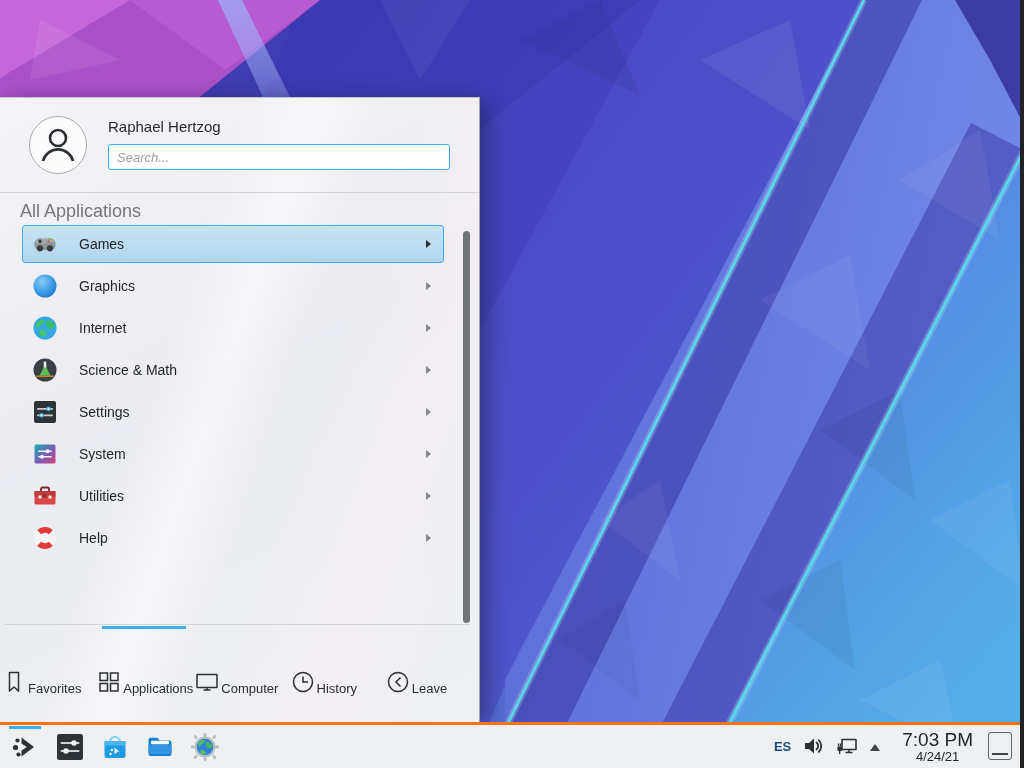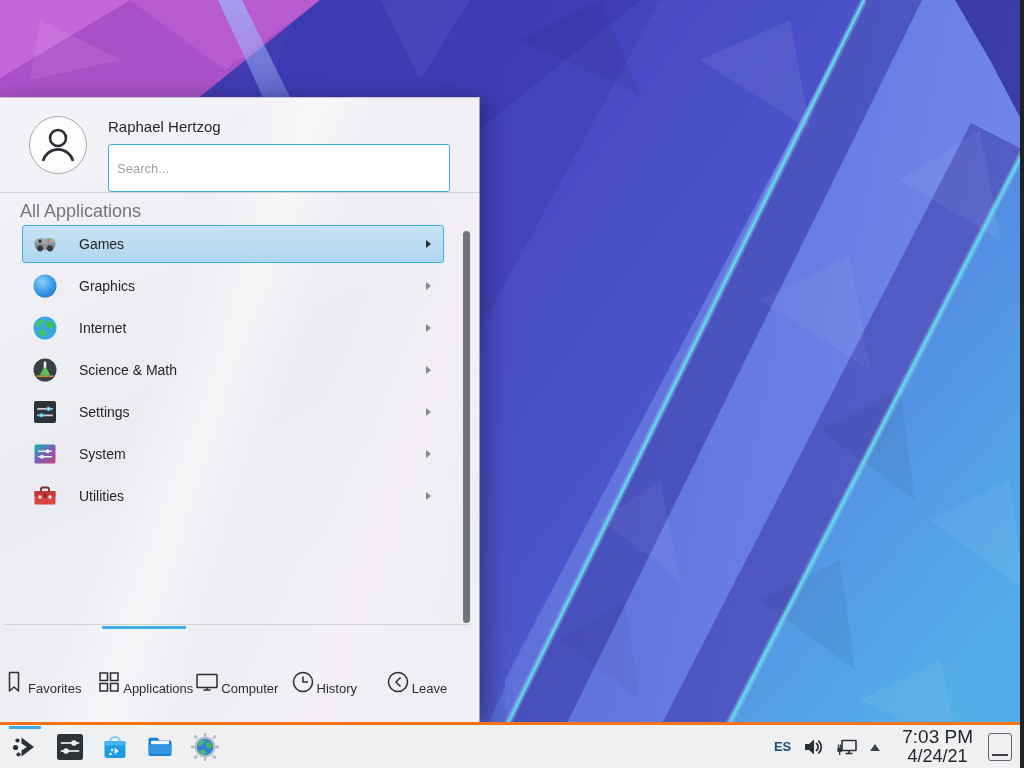--- a/index.html
+++ b/index.html
@@ -18,21 +18,21 @@
         transform:rotate(19deg);}
   .menu-sheen::after{content:'';position:absolute;left:300px;top:-90px;width:190px;height:950px;
         background:linear-gradient(90deg,rgba(255,240,250,0),rgba(255,240,250,.38),rgba(255,240,250,0));
         transform:rotate(19deg);}
 
   .avatar{position:absolute;left:28px;top:17px;width:60px;height:60px;}
   .avatar svg{width:60px;height:60px;display:block;}
   .user-name{position:absolute;left:108px;top:20px;font-size:15px;color:#26292c;}
   .search{position:absolute;left:108px;top:46px;width:324px;height:24px;border:1px solid #3daee9;
           border-radius:3px;background:#fff;font-family:"Liberation Sans",sans-serif;
-          font-size:13px;color:#232629;padding:11px 8px;outline:none;}
+          font-size:13px;color:#232629;padding:0 8px;outline:none;font-style:italic;}
   .search::placeholder{color:#9da1a5;}
 
   .header-divider{position:absolute;left:0;top:94px;width:100%;height:1px;background:#d2d4d8;}
   .section-label{position:absolute;left:20px;top:103px;font-size:18px;color:#73777a;}
 
   #category-list{position:absolute;left:22px;top:127px;width:422px;height:399px;overflow:hidden;
                  display:flex;flex-direction:column;gap:4px;}
   .cat-row{height:38px;min-height:38px;display:flex;align-items:center;
            border:1px solid transparent;border-radius:3px;padding:0 12px 0 9px;box-sizing:border-box;cursor:default;}
   .cat-row.selected{background:linear-gradient(180deg,#c8e3f5,#b0d6ee);border-color:#3daee9;}
@@ -61,21 +61,21 @@
   .launcher svg{width:32px;height:32px;display:block;}
   .launcher.active::before{content:'';position:absolute;top:-5px;left:0;width:100%;height:3px;background:#3daee9;}
 
   .tray{margin-left:auto;display:flex;align-items:center;gap:11px;padding-right:8px;}
   .kb-layout{font-size:13px;font-weight:bold;color:#1c4e79;}
   .tray-icon svg{display:block;}
   .expander{width:0;height:0;border-bottom:7px solid #3d4246;
             border-left:5.5px solid transparent;border-right:5.5px solid transparent;margin-top:2px;}
   .clock{text-align:center;line-height:1.04;color:#232629;margin-left:11px;}
   .clock .time{font-size:19px;}
-  .clock .date{font-size:18px;}
+  .clock .date{font-size:13px;}
   .show-desktop{width:24px;height:28px;border:1px solid #60646a;border-radius:3px;position:relative;
                 background:transparent;margin-left:4px;box-sizing:border-box;}
   .show-desktop::after{content:'';position:absolute;left:3px;right:3px;bottom:4px;height:2px;background:#3d4145;}
 </style>
 </head>
 <body>
 
 <div class="screen">
 
   <svg class="wallpaper" viewBox="0 0 1024 768" preserveAspectRatio="none">
@@ -245,20 +245,32 @@
               <rect x="2.5" y="8" width="21" height="13.5" rx="1.5" fill="#d84545"></rect>
               <rect x="2.5" y="8" width="21" height="5.5" fill="#c03a3a"></rect>
               <rect x="6.5" y="12.5" width="3" height="3" fill="#f3e9e9"></rect>
               <rect x="16.5" y="12.5" width="3" height="3" fill="#f3e9e9"></rect>
               <rect x="11.5" y="11" width="3" height="4" fill="#8c2f2f"></rect>
             </svg>
           </span>
           <span class="cat-label">Utilities</span>
           <span class="cat-arrow"></span>
         </div>
+        <div class="cat-row">
+          <span class="cat-icon">
+            <svg viewBox="0 0 26 26">
+              <circle cx="13" cy="13" r="11" fill="#f4f4f4"></circle>
+              <path d="M13 2 a11 11 0 0 1 7.8 3.2 l-4.2 4.2 a5 5 0 0 0 -7.2 0 L5.2 5.2 A11 11 0 0 1 13 2 Z" fill="#e03c3c"></path>
+              <path d="M13 24 a11 11 0 0 1 -7.8 -3.2 l4.2 -4.2 a5 5 0 0 0 7.2 0 l4.2 4.2 A11 11 0 0 1 13 24 Z" fill="#e03c3c"></path>
+              <circle cx="13" cy="13" r="5" fill="#f4f4f4"></circle>
+            </svg>
+          </span>
+          <span class="cat-label">Help</span>
+          <span class="cat-arrow"></span>
+        </div>
       </div>
     <div class="scrollbar"></div>
 
     <div class="tabbar-divider"></div>
     <div id="tab-bar">
         <div class="tab">
           <span class="tab-icon">
             <svg viewBox="0 0 28 28" fill="none" stroke="#2c2f33" stroke-width="1.5">
               <path d="M9.5 4.5 h9 v18.5 l-4.5 -4 l-4.5 4 z" stroke-linejoin="round"></path>
             </svg>

